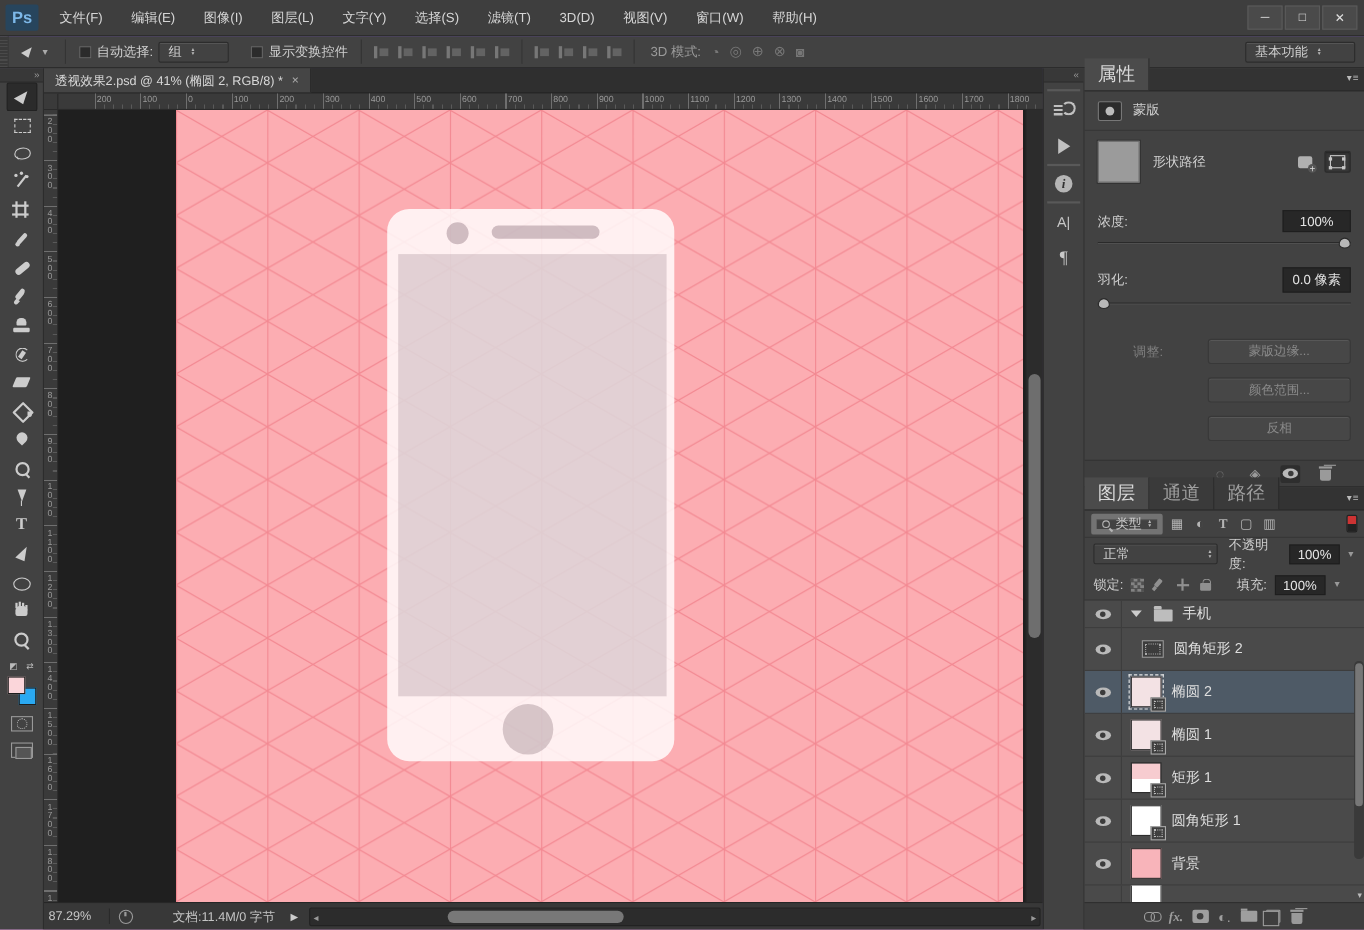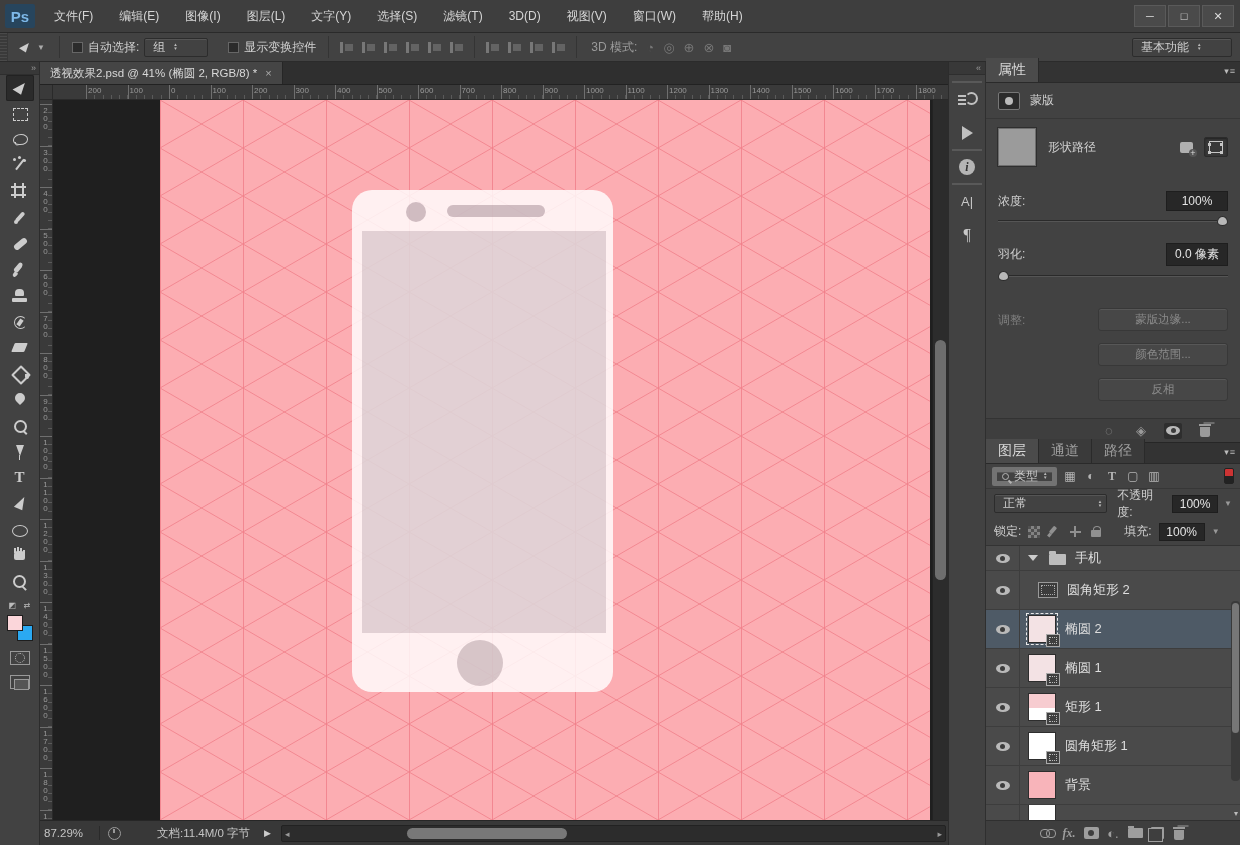--- a/index.html
+++ b/index.html
@@ -153,21 +153,21 @@
   .isicon { width:22px; height:20px; display:flex; align-items:center; justify-content:center; color:#c0c0c0; font-size:15px; position:relative; }
   .ic-history::before { content:''; width:8px; height:12px; background:repeating-linear-gradient(0deg,#c0c0c0 0 2px,transparent 2px 4px); position:absolute; left:2px; }
   .ic-history::after { content:''; width:9px; height:9px; border:2px solid #c0c0c0; border-radius:50%; border-left-color:transparent; position:absolute; right:0; top:3px; }
   .ic-actions::before { content:''; border-left:11px solid #c0c0c0; border-top:7px solid transparent; border-bottom:7px solid transparent; }
   .ic-info::before { content:'i'; font-family:"Liberation Serif",serif; font-style:italic; font-weight:bold; width:16px; height:16px; border-radius:50%; background:#b5b5b5; color:#333; display:flex; align-items:center; justify-content:center; font-size:12px; }
   .ic-char { font-size:13px; color:#c8c8c8; }
   .ic-para { font-size:16px; color:#c8c8c8; font-family:"Liberation Serif",serif; }
 
   .panelcol { flex:1; display:flex; flex-direction:column; min-width:0; }
   .ptabs { height:21px; flex:0 0 21px; background:#333333; display:flex; align-items:flex-end; border-bottom:1px solid #2a2a2a; position:relative; }
-  .ptab { padding:3px 12px; font-size:14px; color:#9f9f9f; background:#3a3a3a; border-right:1px solid #2a2a2a; }
+  .ptab { padding:3px 12px; font-size:17px; color:#9f9f9f; background:#3a3a3a; border-right:1px solid #2a2a2a; }
   .ptab.active { background:#4b4b4b; color:#d8d8d8; }
   .pmenu { position:absolute; right:4px; top:4px; color:#bbb; font-size:9px; letter-spacing:1px; }
 
   
   .props { height:381px; flex:0 0 381px; display:flex; flex-direction:column; background:#424242; border-bottom:1px solid #262626; }
   .props-body { flex:1; padding:0 12px; position:relative; }
   .mask-row { display:flex; align-items:center; gap:10px; height:36px; border-bottom:1px solid #373737; margin:0 -12px; padding:0 12px; }
   .mask-icon { width:22px; height:18px; background:#2b2b2b; border:1px solid #777; border-radius:2px; display:flex; align-items:center; justify-content:center; }
   .mask-icon::before { content:''; width:8px; height:8px; background:#bbb; border-radius:50%; }
   .shape-row { display:flex; align-items:center; gap:12px; height:56px; }
@@ -178,21 +178,21 @@
   .sr-ic.pressed { border:1px solid #2b2b2b; background:#383838; border-radius:2px; box-shadow:inset 0 1px 2px #222; }
   .ic-addmask::before { content:''; width:13px; height:11px; background:#b0b0b0; border-radius:2px; }
   .ic-addmask::after { content:'+'; position:absolute; right:1px; bottom:0; font-size:9px; color:#ddd; background:#555; border-radius:50%; width:8px; height:8px; line-height:8px; text-align:center; }
   .ic-vframe::before { content:''; width:12px; height:10px; border:1.5px solid #c5c5c5; }
   .ic-vframe::after { content:''; position:absolute; width:3px; height:3px; background:#c5c5c5; left:3px; top:5px; box-shadow:12px 0 0 #c5c5c5, 12px 8px 0 #c5c5c5, 0 8px 0 #c5c5c5; }
   .slider-row { display:flex; align-items:center; justify-content:space-between; margin-top:16px; }
   .valfield { background:#272727; border:1px solid #1e1e1e; padding:2px 8px; min-width:62px; text-align:center; color:#e4e4e4; }
   .slider { position:relative; height:12px; margin-top:4px; }
   .slider .track { position:absolute; left:0; right:0; top:5px; height:2px; background:#2a2a2a; border-bottom:1px solid #555; }
   .slider .knob { position:absolute; top:1px; width:11px; height:10px; background:#b8b8b8; border-radius:50% 50% 50% 50%/60% 60% 40% 40%; border:1px solid #2a2a2a; }
-  .adjust-area { margin-top:26px; display:flex; }
+  .adjust-area { margin-top:26px; display:flex;margin-left:32px; }
   .adjust-label { color:#7e7e7e; padding-top:4px; }
   .adjust-btns { margin-left:auto; display:flex; flex-direction:column; gap:12px; width:130px; }
   .pbtn { background:#474747; border:1px solid #383838; border-radius:3px; box-shadow:inset 0 1px 0 #575757;
     color:#8a8a8a; text-align:center; padding:3px 0; font-size:11.5px; }
   .props-foot { height:24px; flex:0 0 24px; border-top:1px solid #333; display:flex; align-items:center; justify-content:flex-end; gap:14px; padding-right:26px; background:#3e3e3e; }
   .pf-ic { width:18px; height:16px; display:flex; align-items:center; justify-content:center; color:#9a9a9a; font-size:13px; }
   .pf-ic.active { background:#2e2e2e; border-radius:2px; color:#d5d5d5; }
   .eye-glyph { width:14px; height:9px; background:#b9b9b9; border-radius:50%; position:relative; }
   .eye-glyph::before { content:''; position:absolute; left:4.5px; top:2px; width:5px; height:5px; background:#3c3c3c; border-radius:50%; }
   .trash-ic { position:relative; width:12px; height:13px; }

